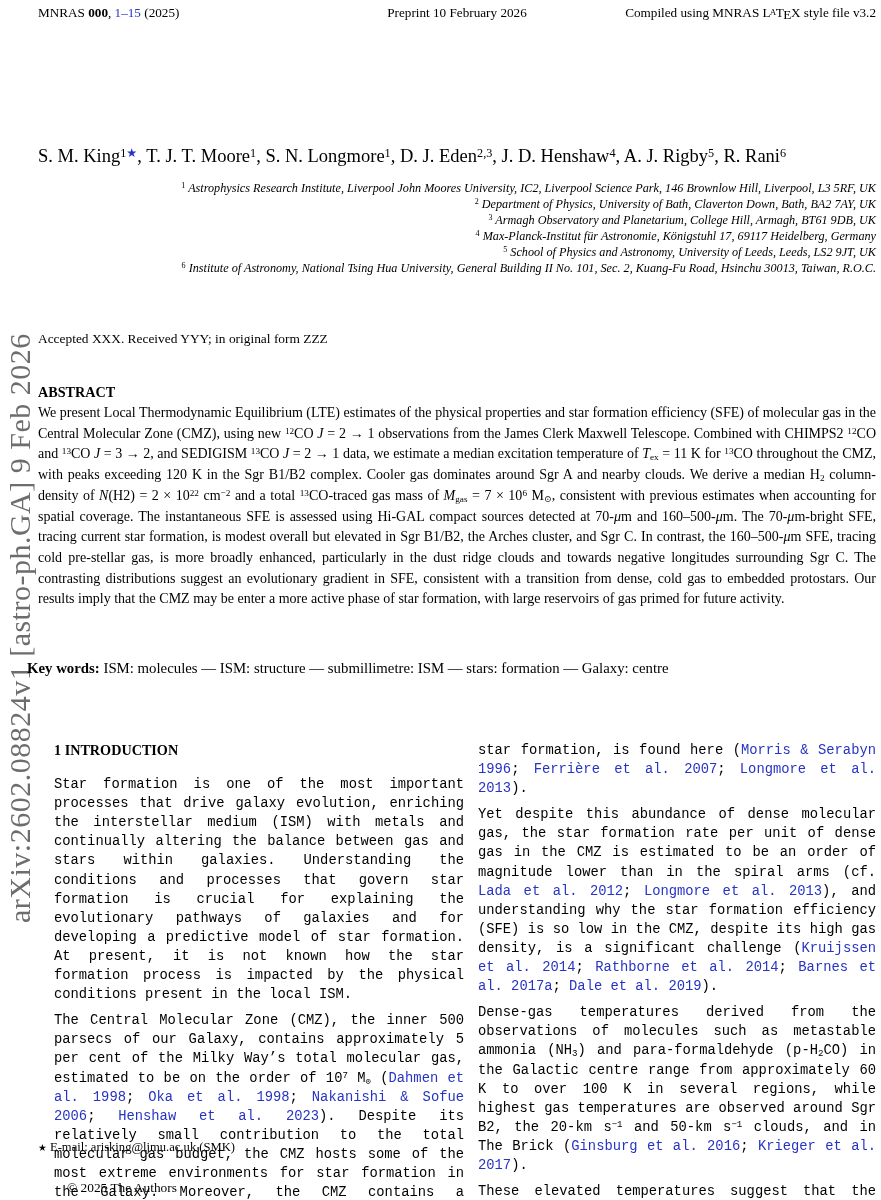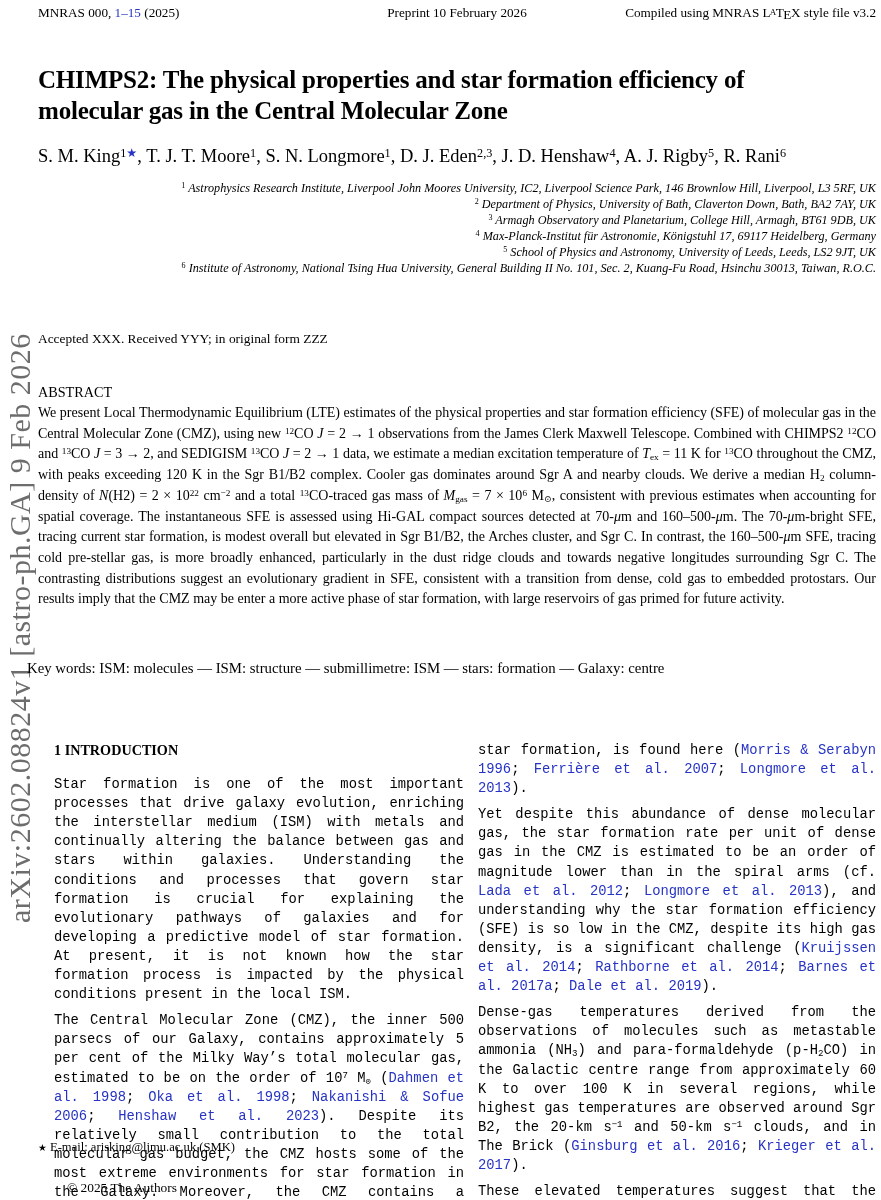--- a/index.html
+++ b/index.html
@@ -5,21 +5,21 @@
   html,body{margin:0;padding:0;background:#ffffff;}
   .page{
     position:relative;width:881px;height:1200px;background:#fff;overflow:hidden;
     font-family:"Liberation Serif","DejaVu Serif",serif;color:#000;
   }
   
   .sup{font-size:66%;vertical-align:0.45em;line-height:0;}
   .sub{font-size:66%;vertical-align:-0.25em;line-height:0;}
   .link{color:var(--link,#2633c4);}
   .i{font-style:italic;}
-  .b{font-weight:400;}
+  .b{font-weight:700;}
   .latex-a{font-size:68%;vertical-align:0.25em;margin-left:-0.10em;margin-right:-0.06em;}
   .latex-e{vertical-align:-0.18em;margin-left:-0.04em;margin-right:-0.02em;}
   .fstar{font-size:78%;}
   .aff-num{font-style:normal;}
 
   .watermark{
     position:absolute;left:0;top:238px;height:780px;width:40px;
     writing-mode:vertical-rl;transform:rotate(180deg);
     display:flex;align-items:center;justify-content:center;
     font-size:30px;color:var(--watermark,#6d6d6d);letter-spacing:0.5px;white-space:nowrap;
@@ -33,21 +33,21 @@
   .h-right{text-align:right;}
 
   .title{
     position:absolute;left:38px;top:64px;width:838px;margin:0;
     font-size:25px;font-weight:700;line-height:31px;letter-spacing:-0.2px;
   }
   .authors{position:absolute;left:38px;top:146px;width:838px;font-size:18.5px;}
   .affils{position:absolute;left:38px;top:180px;width:838px;font-size:12.2px;line-height:16.1px;}
   .affil{font-style:italic;text-align:right;}
   .dates{position:absolute;left:38px;top:331px;font-size:13.4px;}
-  .abs-head{position:absolute;left:38px;top:384px;font-size:14.2px;font-weight:400;}
+  .abs-head{position:absolute;left:38px;top:384px;font-size:14.2px;font-weight:700;}
   .abs-body{
     position:absolute;left:38px;top:403px;width:838px;
     font-size:14px;line-height:20.7px;text-align:justify;
   }
   .keywords{position:absolute;left:27px;top:660px;width:838px;font-size:14.8px;}
   .col{position:absolute;top:741px;font-size:13.8px;line-height:19.1px;text-align:justify;}
   .col-left{left:38px;width:410px;margin-left:16px;}
   .col-right{left:478px;width:398px;}
   .sec-head{font-size:14.2px;font-weight:700;margin:0 0 15px 0;text-align:left;}
   .col p{margin:0 0 7px 0;font-family:Liberation Mono, monospace;}
@@ -60,21 +60,20 @@
 <div class="page">
 
   <div class="watermark">arXiv:2602.08824v1  [astro-ph.GA]  9 Feb 2026</div>
 
   <div class="header">
     <div class="h-left"><span>MNRAS </span><span class="b">000</span><span>, </span><span class="link">1–15</span><span> (2025)</span></div>
     <div class="h-center">Preprint 10 February 2026</div>
     <div class="h-right"><span>Compiled using MNRAS L</span><span class="latex-a">A</span><span>T</span><span class="latex-e">E</span><span>X style file v3.2</span></div>
   </div>
 
-  <h1 class="title"><span>CHIMPS2: The physical properties and star formation efficiency of</span><br><span>molecular gas in the Central Molecular Zone</span></h1>
 
   <div class="authors"><span>S. M. King</span><span class="sup">1</span><span class="sup link">★</span><span>, T. J. T. Moore</span><span class="sup">1</span><span>, S. N. Longmore</span><span class="sup">1</span><span>, D. J. Eden</span><span class="sup">2,3</span><span>, J. D. Henshaw</span><span class="sup">4</span><span>, A. J. Rigby</span><span class="sup">5</span><span>, R. Rani</span><span class="sup">6</span></div>
 
   <div class="affils">
     <div class="affil"><span class="sup aff-num">1</span><span> Astrophysics Research Institute, Liverpool John Moores University, IC2, Liverpool Science Park, 146 Brownlow Hill, Liverpool, L3 5RF, UK</span></div>
     <div class="affil"><span class="sup aff-num">2</span><span> Department of Physics, University of Bath, Claverton Down, Bath, BA2 7AY, UK</span></div>
     <div class="affil"><span class="sup aff-num">3</span><span> Armagh Observatory and Planetarium, College Hill, Armagh, BT61 9DB, UK</span></div>
     <div class="affil"><span class="sup aff-num">4</span><span> Max-Planck-Institut für Astronomie, Königstuhl 17, 69117 Heidelberg, Germany</span></div>
     <div class="affil"><span class="sup aff-num">5</span><span> School of Physics and Astronomy, University of Leeds, Leeds, LS2 9JT, UK</span></div>
     <div class="affil"><span class="sup aff-num">6</span><span> Institute of Astronomy, National Tsing Hua University, General Building II No. 101, Sec. 2, Kuang-Fu Road, Hsinchu 30013, Taiwan, R.O.C.</span></div>

